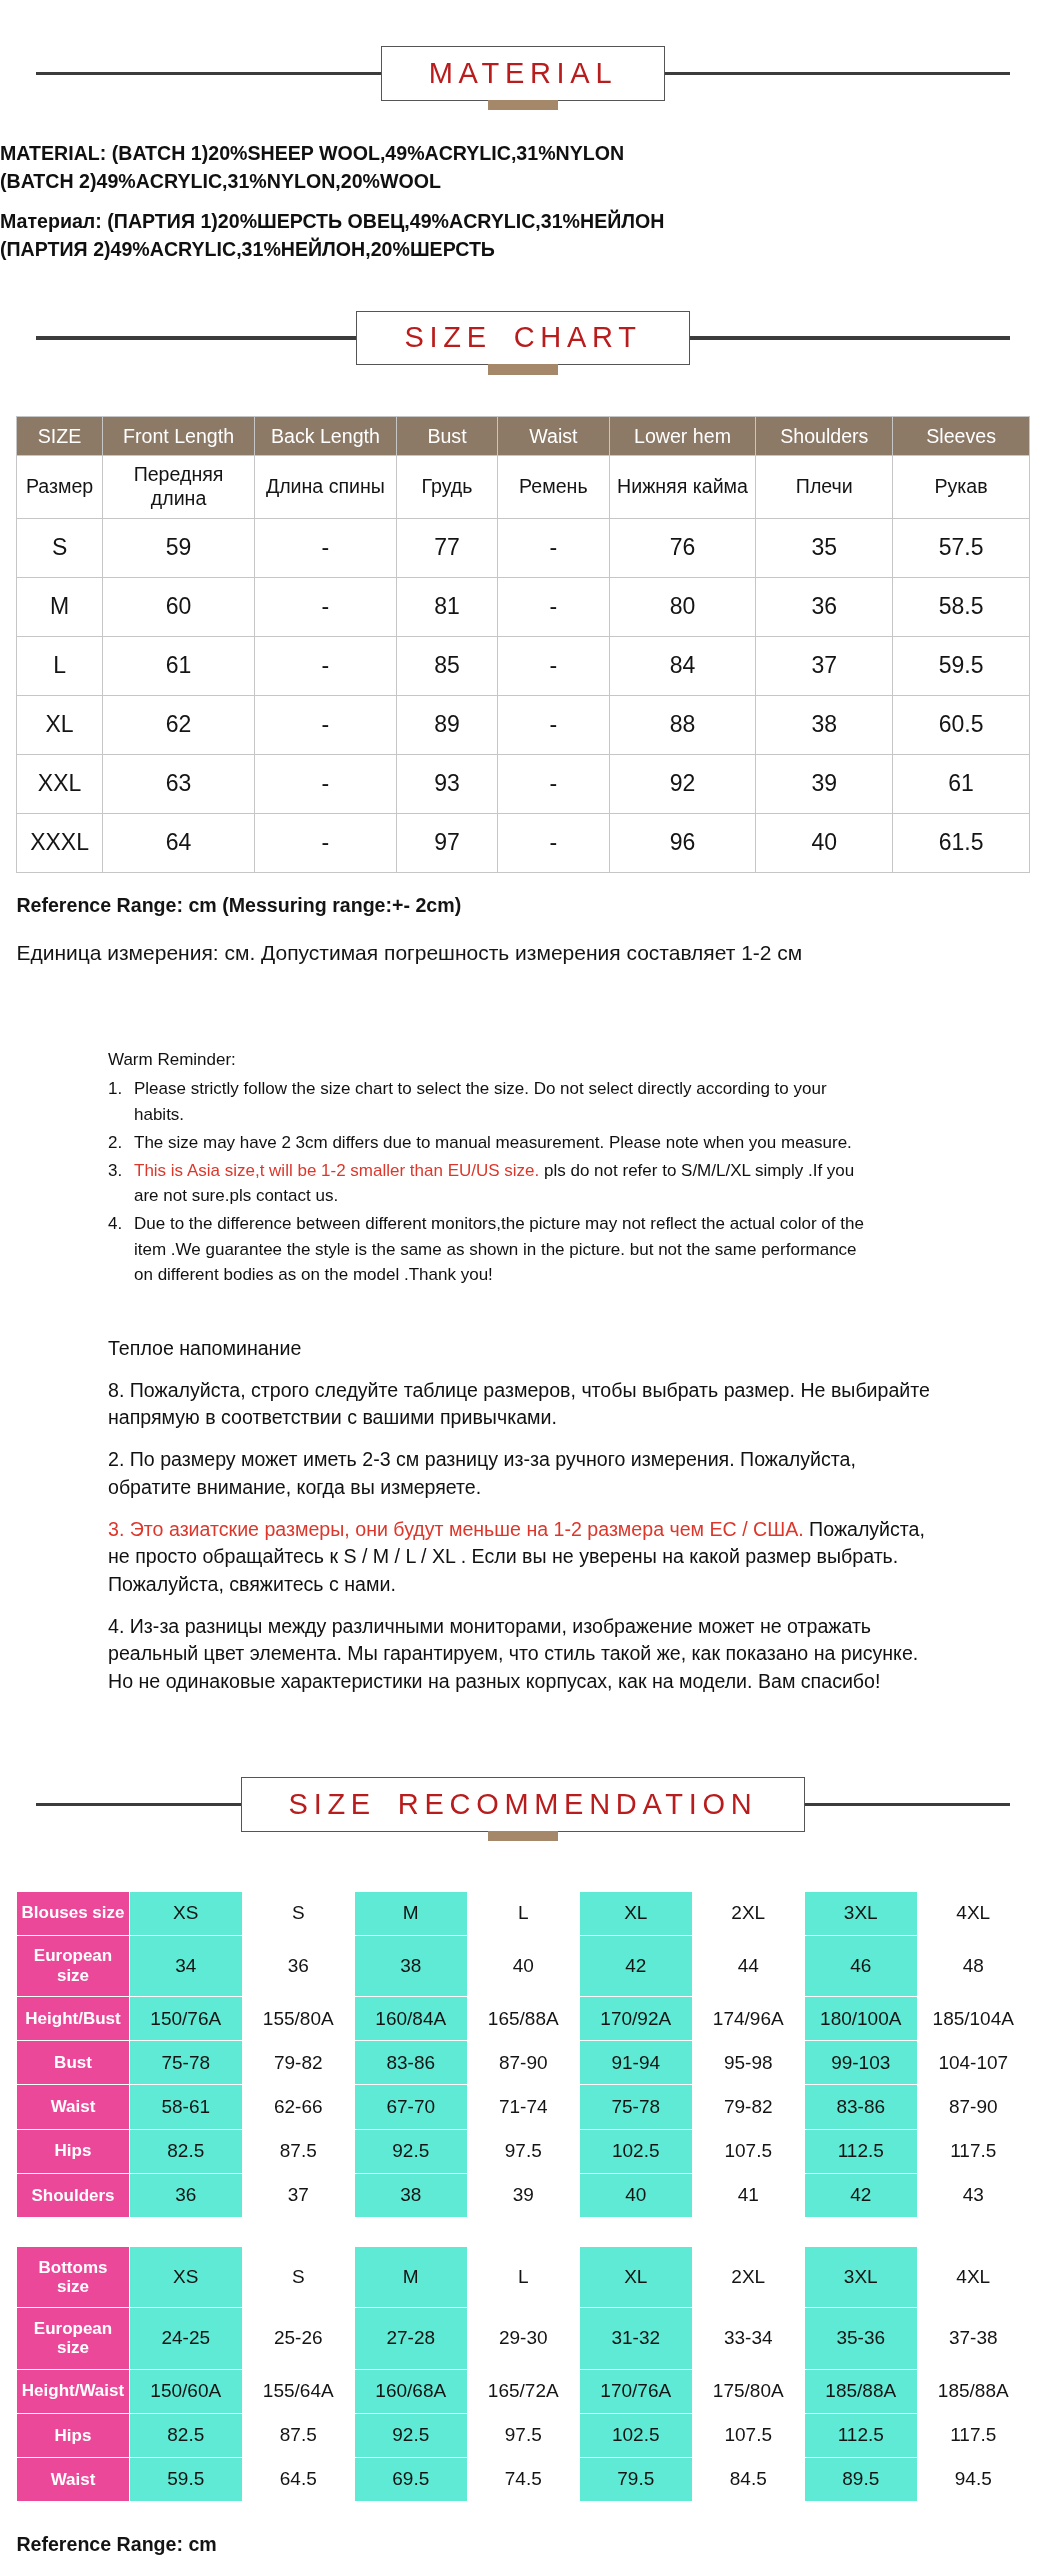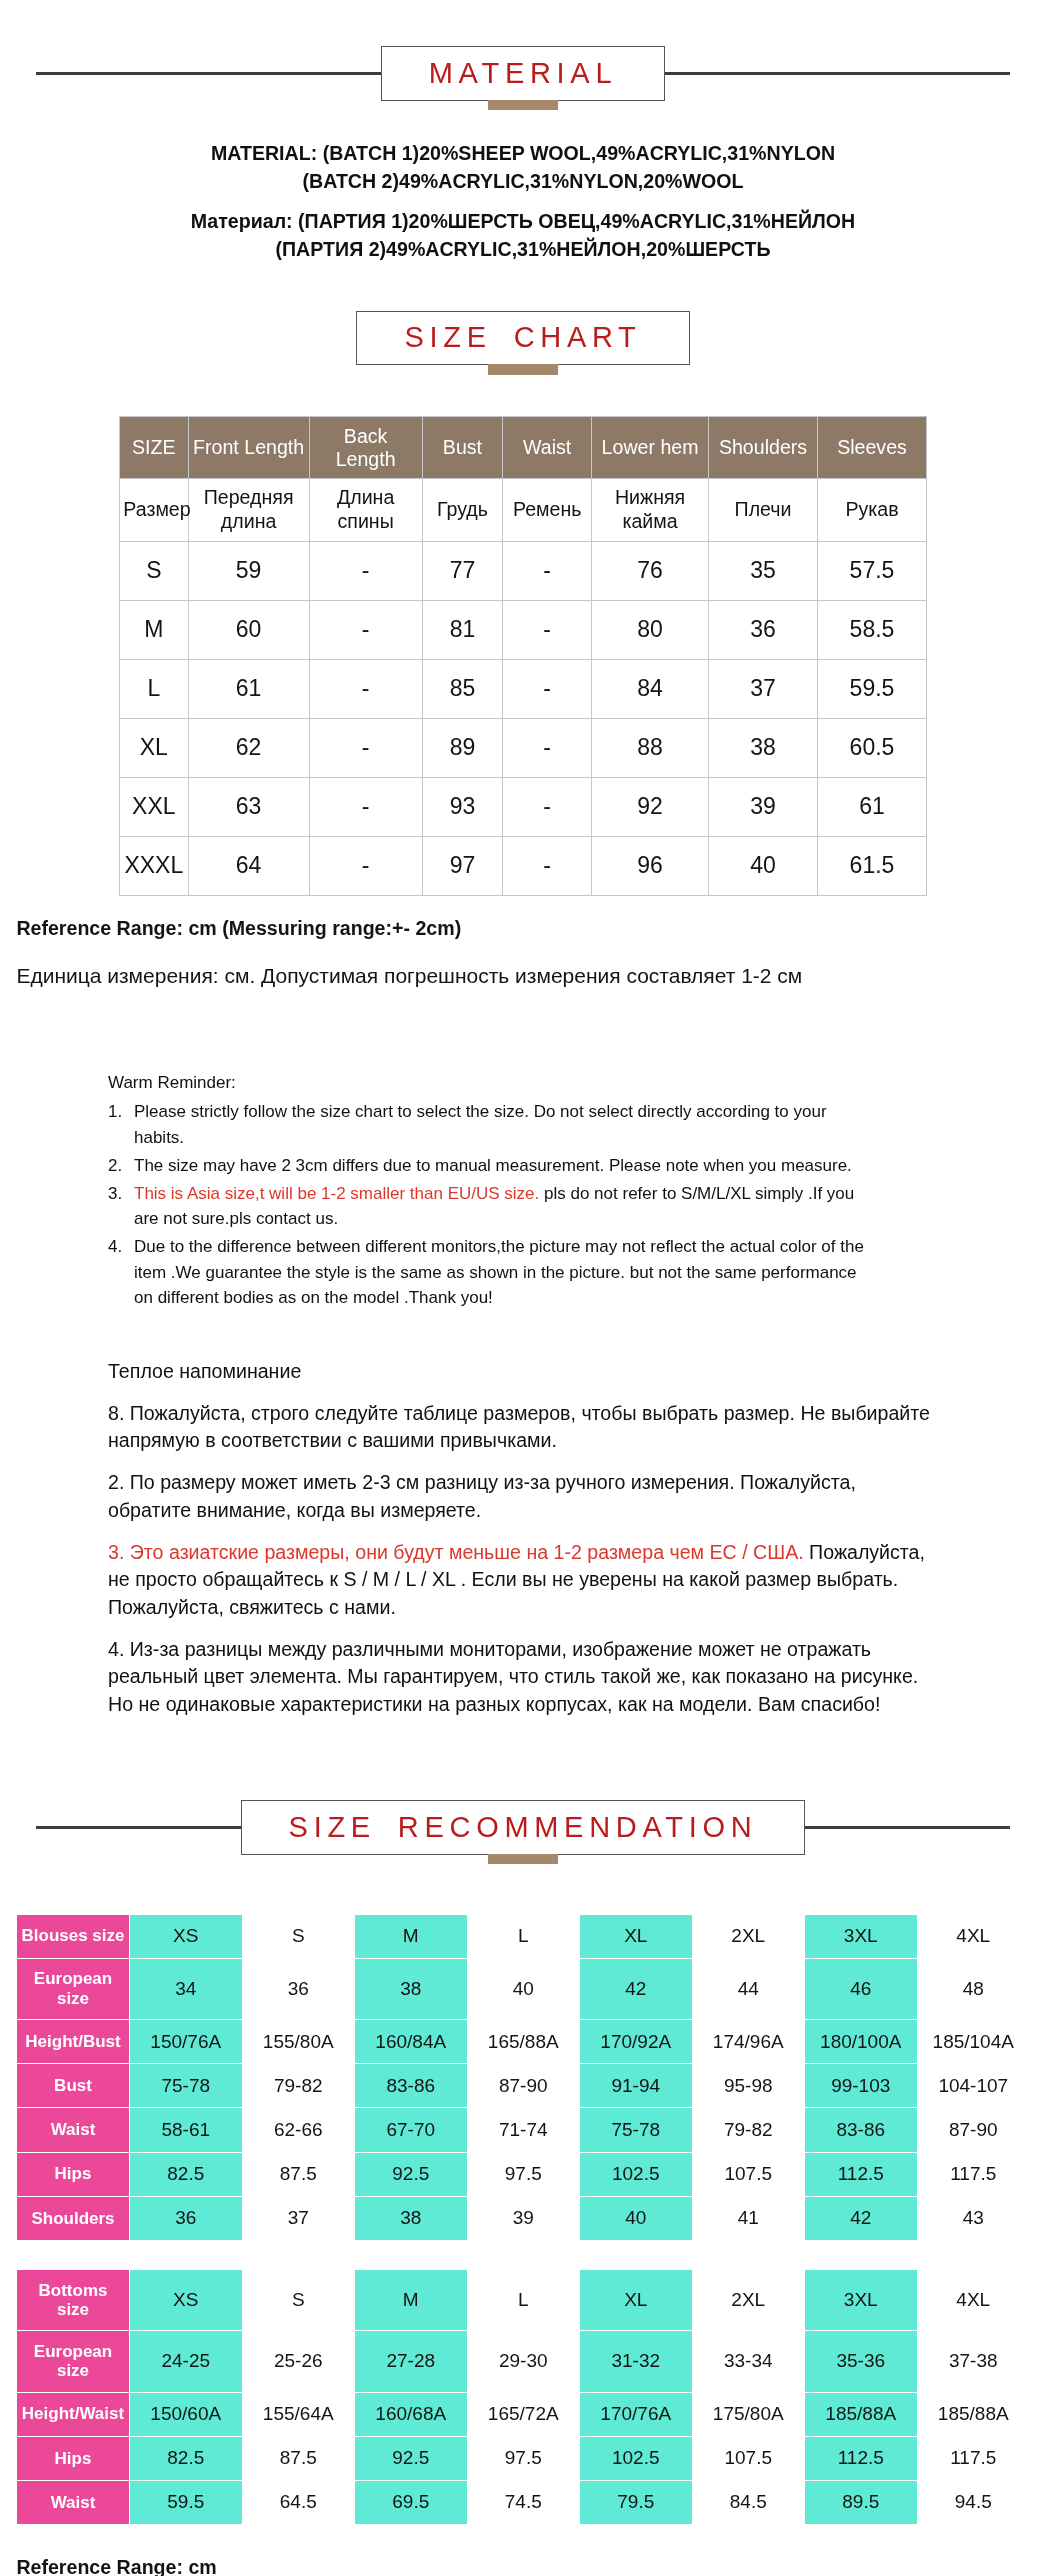--- a/index.html
+++ b/index.html
@@ -27,29 +27,29 @@
     white-space: nowrap;
     text-align: center;
   }
   .title-tab {
     position: absolute;
     left: 50%; bottom: -10.6px;
     transform: translateX(-50%);
     width: 70px; height: 10.6px;
     background: #a5876a;
   }
-  .st-sizechart { margin-top: 47px; flex-direction: column; }
+  .st-sizechart { margin-top: 47px; }
   .st-recommendation { margin-top: 82px; }
 
   
-  .material-text { text-align: center; margin-top: 38px; font-size: 19.6px; font-weight: 600; line-height: 1.45; color: #101010; }
+  .material-text { margin-top: 38px; font-size: 19.6px; font-weight: 600; line-height: 1.45; color: #101010; }
   .mat-group { margin-top: 11.4px; }
 
   
-  .size-table { width: 808px; margin: 51px auto 0; border-collapse: collapse; text-align: center; table-layout: fixed; }
+  .size-table { width: 1014px; margin: 51px auto 0; border-collapse: collapse; text-align: center; table-layout: fixed; }
   .size-table th, .size-table td { border: 0.8px solid #c6c6c6; }
   .size-table .head-row th { background: #8c7966; color: #fff; font-weight: normal; font-size: 19.6px; padding: 7.4px 1.6px; }
   .size-table .ru-row td { font-size: 19.6px; padding: 7.4px 3.3px; line-height: 1.2; }
   .size-table .data-row td { font-size: 23px; padding: 15.5px 1.6px; }
   .size-table th:nth-child(1) { width: 8.5%; }
   .size-table th:nth-child(2) { width: 15%; }
   .size-table th:nth-child(3) { width: 14%; }
   .size-table th:nth-child(4) { width: 10%; }
   .size-table th:nth-child(5) { width: 11%; }
   .size-table th:nth-child(6) { width: 14.5%; }

